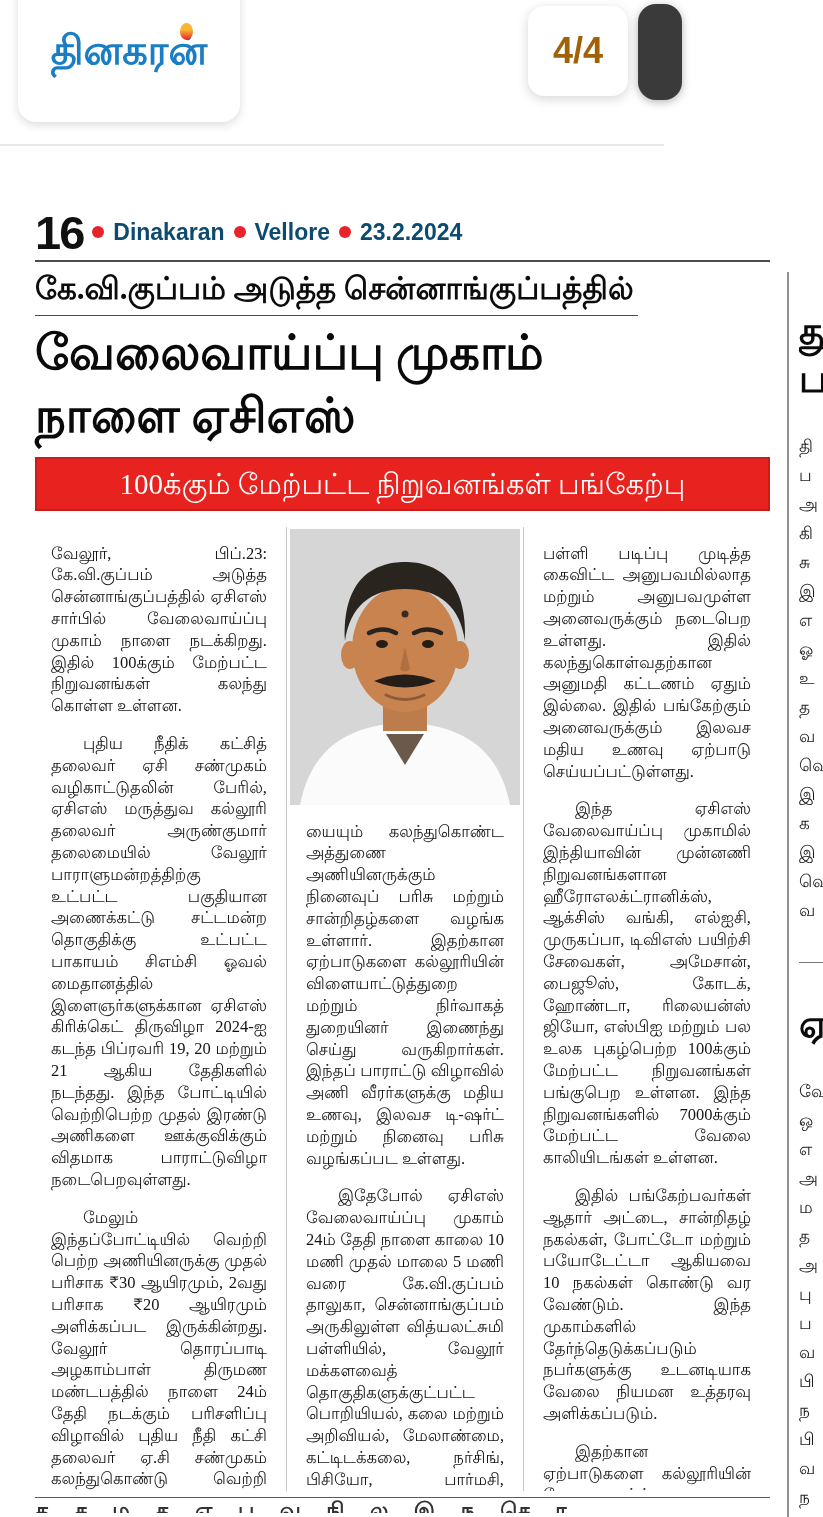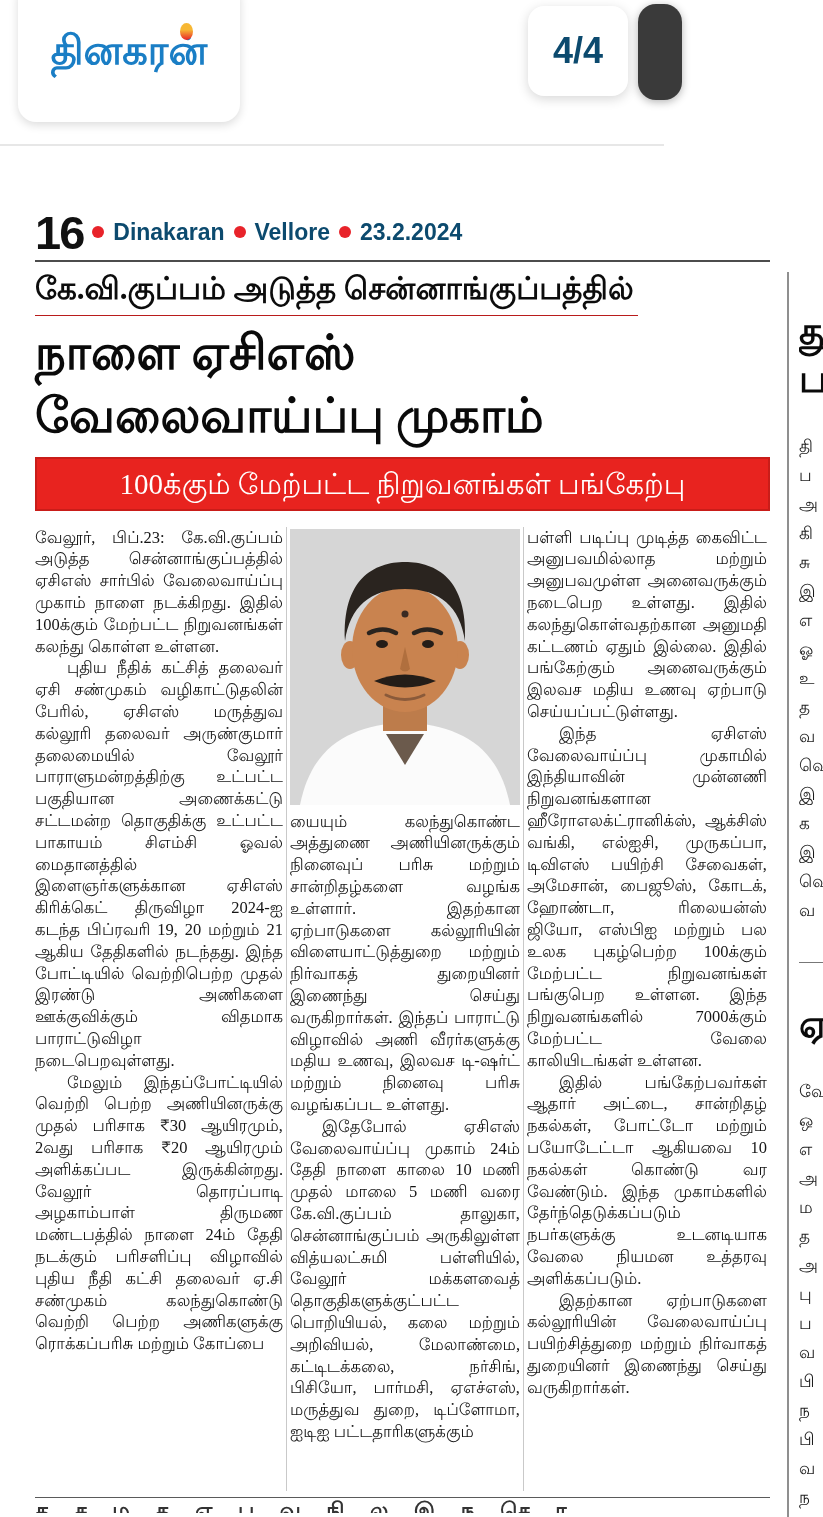--- a/index.html
+++ b/index.html
@@ -9,42 +9,42 @@
   }
   
   .appbar{position:absolute;left:0;top:0;width:664px;height:144px;background:#fff;border-bottom:2px solid #e7e7e7;z-index:5;}
   .logo-card{position:absolute;left:18px;top:-20px;width:222px;height:142px;background:#fff;border-radius:18px;
     box-shadow:0 3px 10px rgba(0,0,0,.14);display:flex;align-items:center;justify-content:center;}
   .logo-text{color:#1a7ec5;font-size:40px;font-weight:bold;position:relative;line-height:1;}
   .logo-dot{position:absolute;top:-8px;right:14px;width:13px;height:17px;border-radius:50%;
     background:linear-gradient(#f7b733 40%,#e8232a 100%);}
   .page-badge{position:absolute;right:36px;top:6px;width:100px;height:90px;background:#fff;border-radius:16px;
     box-shadow:0 3px 12px rgba(0,0,0,.16);display:flex;align-items:center;justify-content:center;
-    font-family:"Liberation Sans",sans-serif;font-size:36px;font-weight:bold;color:#0c4a6e;}
+    font-family:"Liberation Sans",sans-serif;font-size:36px;font-weight:bold;color:#a16207;}
   .dark-btn{position:absolute;right:-18px;top:4px;width:44px;height:96px;background:#3a3a3a;border-radius:18px;
     box-shadow:0 2px 8px rgba(0,0,0,.3);}
   
   .article{position:absolute;left:35px;top:210px;width:735px;}
   .masthead{display:flex;align-items:center;font-family:"Liberation Sans",sans-serif;height:44px;}
   .pgnum{font-size:47px;font-weight:900;letter-spacing:-2px;color:#111;line-height:1;}
   .rdot{width:12px;height:12px;border-radius:50%;background:#e8232a;margin:0 9px;flex:none;}
   .mh-label{font-size:23px;font-weight:bold;color:#0c4a6e;}
   .rule-dark{border:0;border-top:2px solid #4c4c4c;margin:6px 0 0 0;}
   .kicker{display:inline-block;font-size:31px;font-weight:bold;line-height:1.45;color:#0c0c0c;
     border-bottom:1px solid #b91c1c;padding:3px 4px 3px 0;margin-top:2px;}
   .headline{font-size:48px;font-weight:800;line-height:1.32;color:#0a0a0a;margin-top:5px;}
   .banner{margin-top:9px;background:#e8231f;color:#fff;font-weight:normal;font-size:29px;height:54px;
     line-height:54px;text-align:center;box-shadow:inset 0 0 0 2px #c91d19;}
   .body-row{display:flex;margin-top:16px;height:964px;overflow:hidden;}
   .col{font-size:16.5px;line-height:21.8px;text-align:justify;overflow:hidden;}
   .col1{width:248px;}
   .col2{width:230px;}
   .col3{width:240px;}
   .vrule{width:1px;background:#c9c9c9;margin:0 3px;flex:none;}
-  .col p{margin:0;text-indent:32px;}
+  .col p{margin:16px;text-indent:32px;}
   .col p.lead{text-indent:0;}
   .photo{width:230px;height:276px;background:#d6d6d6;margin:2px 0 6px 0;overflow:hidden;}
   .photo svg{display:block;}
   .bottom-rule{border:0;border-top:1.5px solid #5a5a5a;margin:6px 0 0 0;}
   .bottom-clip{height:15px;overflow:hidden;font-size:22px;font-weight:bold;letter-spacing:10px;color:#333;white-space:nowrap;}
   
   .main-vrule{position:absolute;left:787px;top:272px;width:2px;height:1245px;background:#8f8f8f;}
   .sidecol{position:absolute;left:799px;top:278px;width:24px;height:1239px;overflow:hidden;
     font-size:17px;line-height:29px;color:#1a1a1a;white-space:pre-line;}
   .side-big{font-size:38px;font-weight:800;line-height:48px;white-space:pre-line;color:#0a0a0a;}
@@ -77,22 +77,22 @@
     <span class="rdot"></span>
     <span class="mh-label">23.2.2024</span>
   </div>
   <hr class="rule-dark">
 
   <div>
     <span class="kicker">கே.வி.குப்பம் அடுத்த சென்னாங்குப்பத்தில்</span>
   </div>
 
   <div class="headline">
+    <div>வேலைவாய்ப்பு முகாம்</div>
     <div>நாளை ஏசிஎஸ்</div>
-    <div>வேலைவாய்ப்பு முகாம்</div>
   </div>
 
   <div class="banner">100க்கும் மேற்பட்ட நிறுவனங்கள் பங்கேற்பு</div>
 
   <div class="body-row">
 
     <div class="col col1">
       <p class="lead">வேலூர், பிப்.23: கே.வி.குப்பம் அடுத்த சென்னாங்குப்பத்தில் ஏசிஎஸ் சார்பில் வேலைவாய்ப்பு முகாம் நாளை நடக்கிறது. இதில் 100க்கும் மேற்பட்ட நிறுவனங்கள் கலந்து கொள்ள உள்ளன.</p>
       <p>புதிய நீதிக் கட்சித் தலைவர் ஏசி சண்முகம் வழிகாட்டுதலின் பேரில், ஏசிஎஸ் மருத்துவ கல்லூரி தலைவர் அருண்குமார் தலைமையில் வேலூர் பாராளுமன்றத்திற்கு உட்பட்ட பகுதியான அணைக்கட்டு சட்டமன்ற தொகுதிக்கு உட்பட்ட பாகாயம் சிஎம்சி ஓவல் மைதானத்தில் இளைஞர்களுக்கான ஏசிஎஸ் கிரிக்கெட் திருவிழா 2024-ஐ கடந்த பிப்ரவரி 19, 20 மற்றும் 21 ஆகிய தேதிகளில் நடந்தது. இந்த போட்டியில் வெற்றிபெற்ற முதல் இரண்டு அணிகளை ஊக்குவிக்கும் விதமாக பாராட்டுவிழா நடைபெறவுள்ளது.</p>
       <p>மேலும் இந்தப்போட்டியில் வெற்றி பெற்ற அணியினருக்கு முதல் பரிசாக ₹30 ஆயிரமும், 2வது பரிசாக ₹20 ஆயிரமும் அளிக்கப்பட இருக்கின்றது. வேலூர் தொரப்பாடி அழகாம்பாள் திருமண மண்டபத்தில் நாளை 24ம் தேதி நடக்கும் பரிசளிப்பு விழாவில் புதிய நீதி கட்சி தலைவர் ஏ.சி சண்முகம் கலந்துகொண்டு வெற்றி பெற்ற அணிகளுக்கு ரொக்கப்பரிசு மற்றும் கோப்பை</p>

